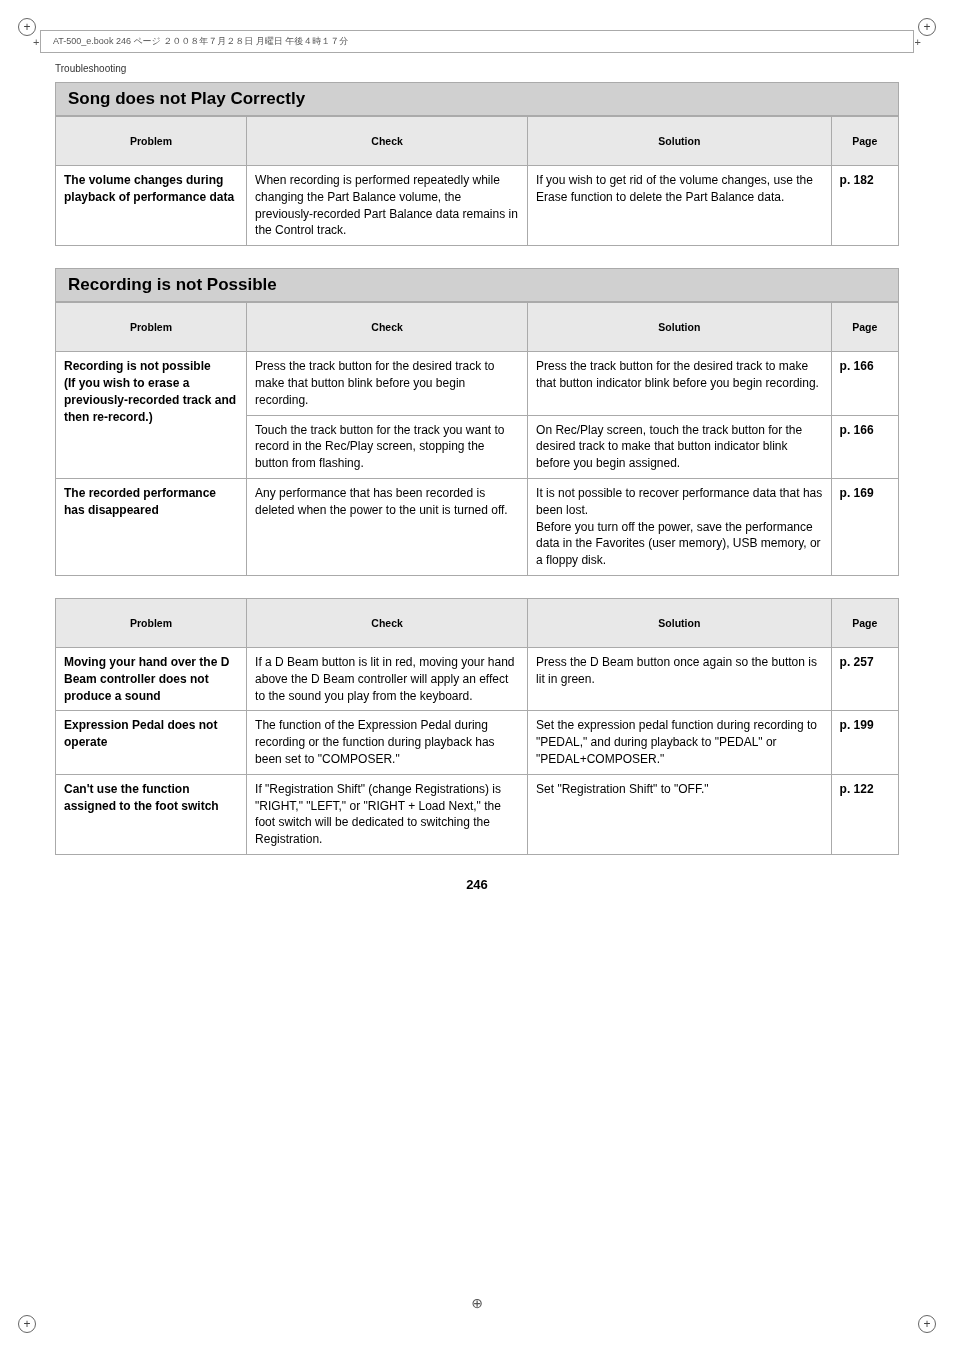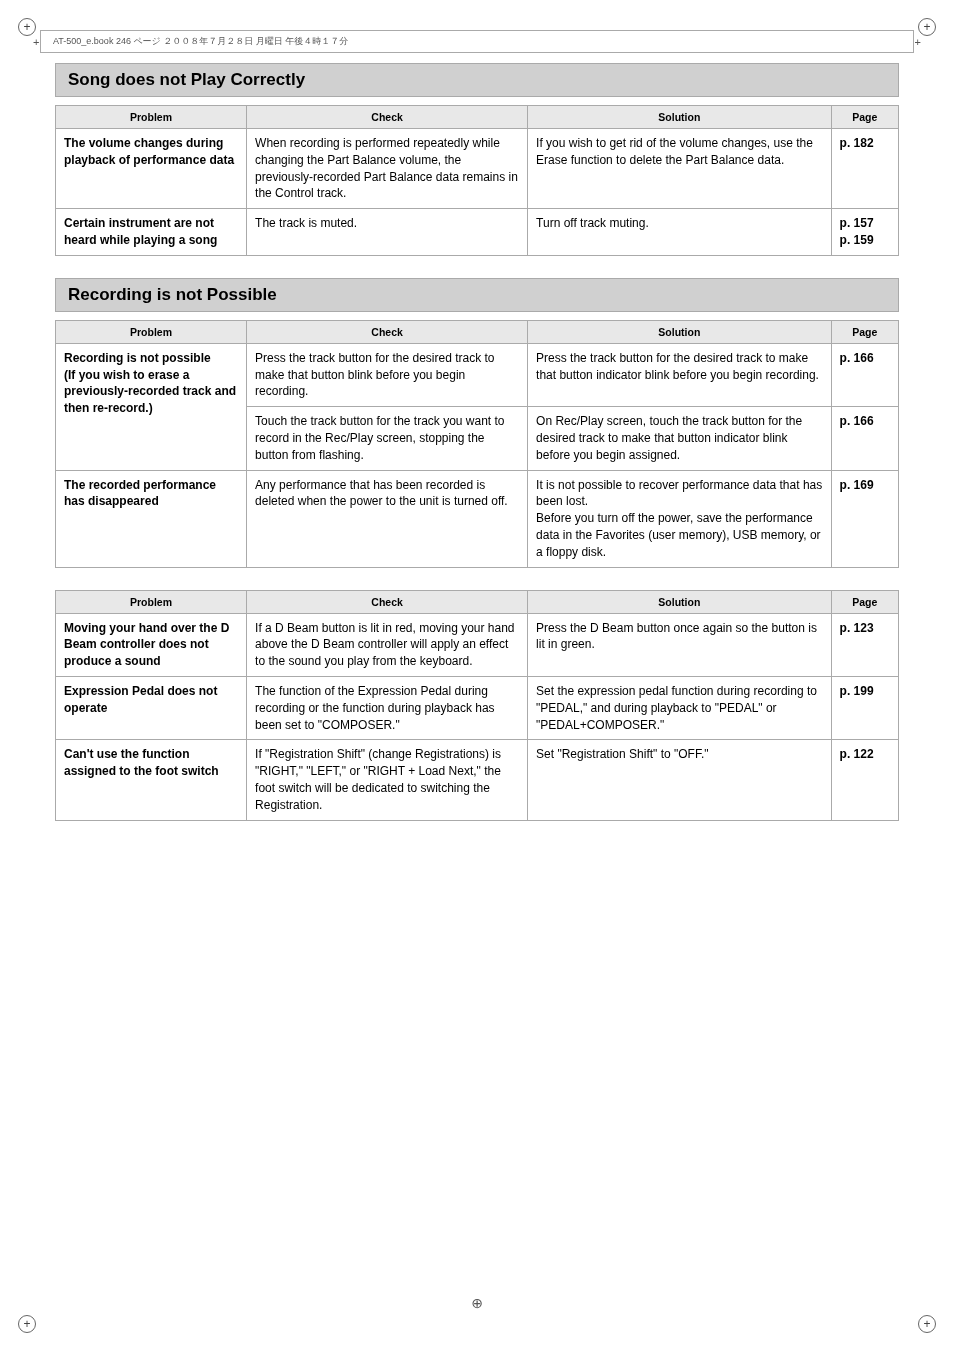--- a/index.html
+++ b/index.html
@@ -68,34 +68,34 @@
       color: #333;
       margin-bottom: 8px;
       margin-top: 4px;
     }
 
     .section-heading {
       background: #d0d0d0;
       font-size: 17px;
       font-weight: bold;
       padding: 6px 12px;
-      margin-bottom: 8px;
+      margin-bottom: 0;
       border: 1px solid #aaa;
     }
 
     table {
       width: 100%;
       border-collapse: collapse;
       margin-bottom: 20px;
     }
 
     table thead tr th {
       background: #e8e8e8;
       border: 1px solid #aaa;
-      padding: 5px 8px;
+      padding: 18px 8px;
       font-size: 10.5px;
       font-weight: bold;
       text-align: center;
     }
 
     table tbody tr td {
       border: 1px solid #aaa;
       padding: 6px 8px;
       vertical-align: top;
       font-size: 12px;
@@ -149,45 +149,40 @@
 <div class="corner-mark corner-tr"></div>
 <div class="corner-mark corner-bl"></div>
 <div class="corner-mark corner-br"></div>
 
 <div class="header-bar">
   <span>AT-500_e.book  246 ページ  ２００８年７月２８日  月曜日  午後４時１７分</span>
 </div>
 
 <div class="page-content">
 
+  <div class="section-title-small">Troubleshooting</div>
 
   <div id="sections-container">
       <div class="section-block">
         <div class="section-heading">Song does not Play Correctly</div>
         <table>
           <thead>
             <tr>
               <th>Problem</th>
               <th>Check</th>
               <th>Solution</th>
               <th>Page</th>
             </tr>
           </thead>
           <tbody>
             <tr>
               <td class="problem-cell">The volume changes during playback of performance data</td>
               <td class="check-cell">When recording is performed repeatedly while changing the Part Balance volume, the previously-recorded Part Balance data remains in the Control track.</td>
               <td class="solution-cell">If you wish to get rid of the volume changes, use the Erase function to delete the Part Balance data.</td>
               <td class="page-cell">p. 182</td>
-            </tr>
-            <tr>
-              <td class="problem-cell">Certain instrument are not heard while playing a song</td>
-              <td class="check-cell">The track is muted.</td>
-              <td class="solution-cell">Turn off track muting.</td>
-              <td class="page-cell">p. 157<br>p. 159</td>
             </tr>
           </tbody>
         </table>
       </div>
       <div class="section-block">
         <div class="section-heading">Recording is not Possible</div>
         <table>
           <thead>
             <tr>
               <th>Problem</th>
@@ -225,34 +220,35 @@
               <th>Check</th>
               <th>Solution</th>
               <th>Page</th>
             </tr>
           </thead>
           <tbody>
             <tr>
               <td class="problem-cell">Moving your hand over the D Beam controller does not produce a sound</td>
               <td class="check-cell">If a D Beam button is lit in red, moving your hand above the D Beam controller will apply an effect to the sound you play from the keyboard.</td>
               <td class="solution-cell">Press the D Beam button once again so the button is lit in green.</td>
-              <td class="page-cell">p. 123</td>
+              <td class="page-cell">p. 257</td>
             </tr>
             <tr>
               <td class="problem-cell">Expression Pedal does not operate</td>
               <td class="check-cell">The function of the Expression Pedal during recording or the function during playback has been set to "COMPOSER."</td>
               <td class="solution-cell">Set the expression pedal function during recording to "PEDAL," and during playback to "PEDAL" or "PEDAL+COMPOSER."</td>
               <td class="page-cell">p. 199</td>
             </tr>
             <tr>
               <td class="problem-cell">Can't use the function assigned to the foot switch</td>
               <td class="check-cell">If "Registration Shift" (change Registrations) is "RIGHT," "LEFT," or "RIGHT + Load Next," the foot switch will be dedicated to switching the Registration.</td>
               <td class="solution-cell">Set "Registration Shift" to "OFF."</td>
               <td class="page-cell">p. 122</td>
             </tr>
           </tbody>
         </table>
       </div>
     </div>
 
+  <div class="page-number">246</div>
 </div>
 
 <div class="bottom-crosshair">⊕</div>
 
 </body></html>

